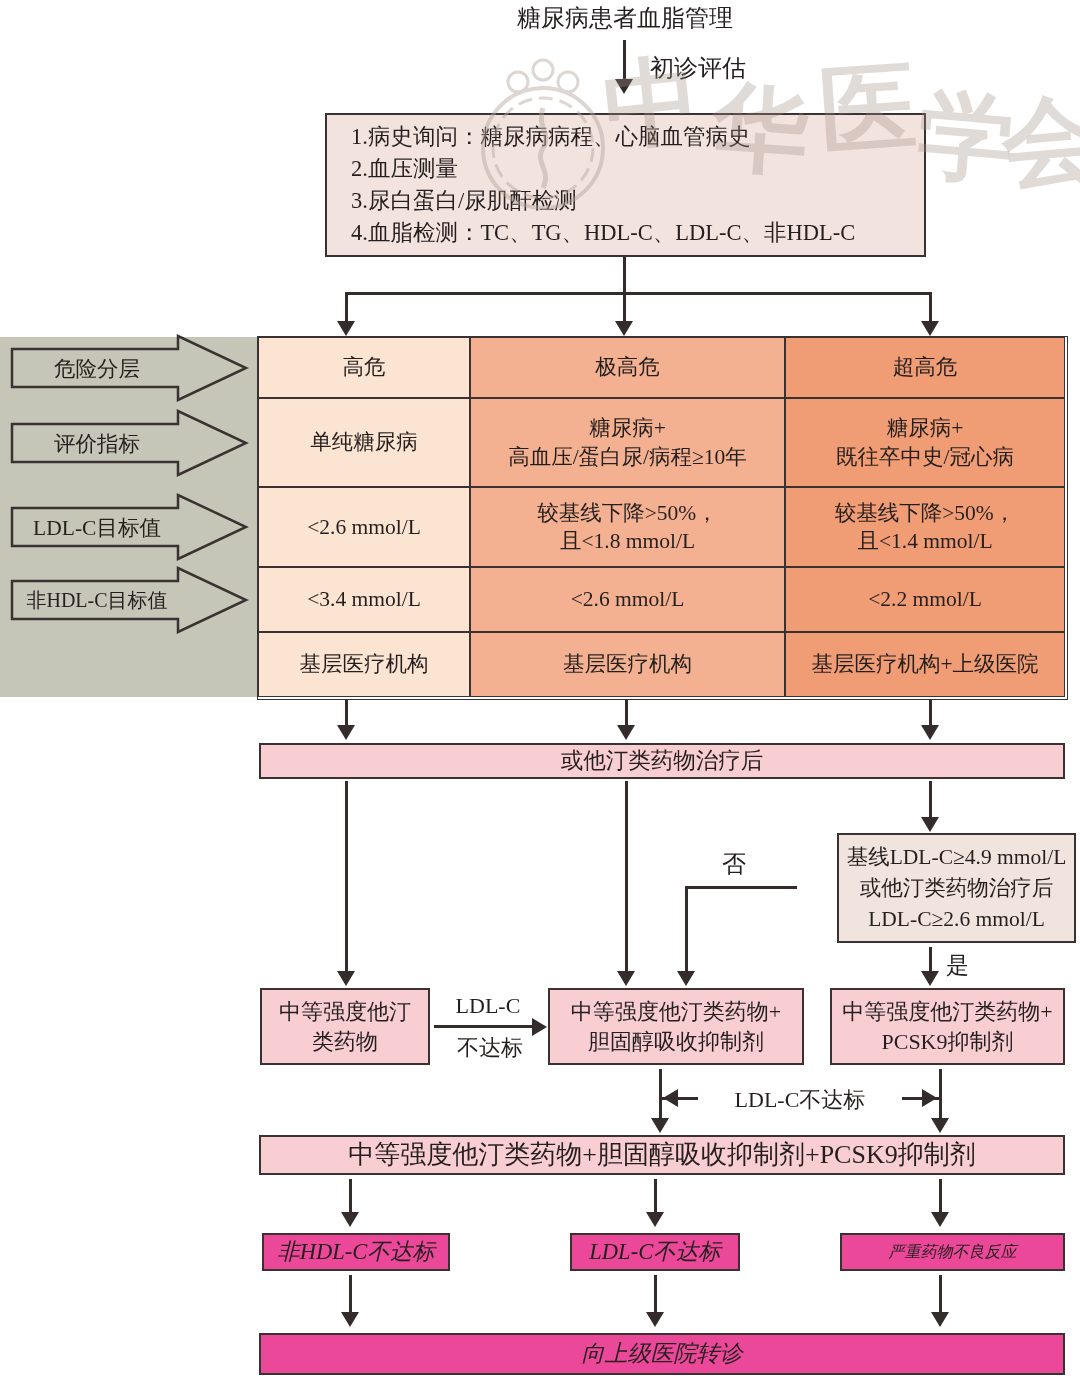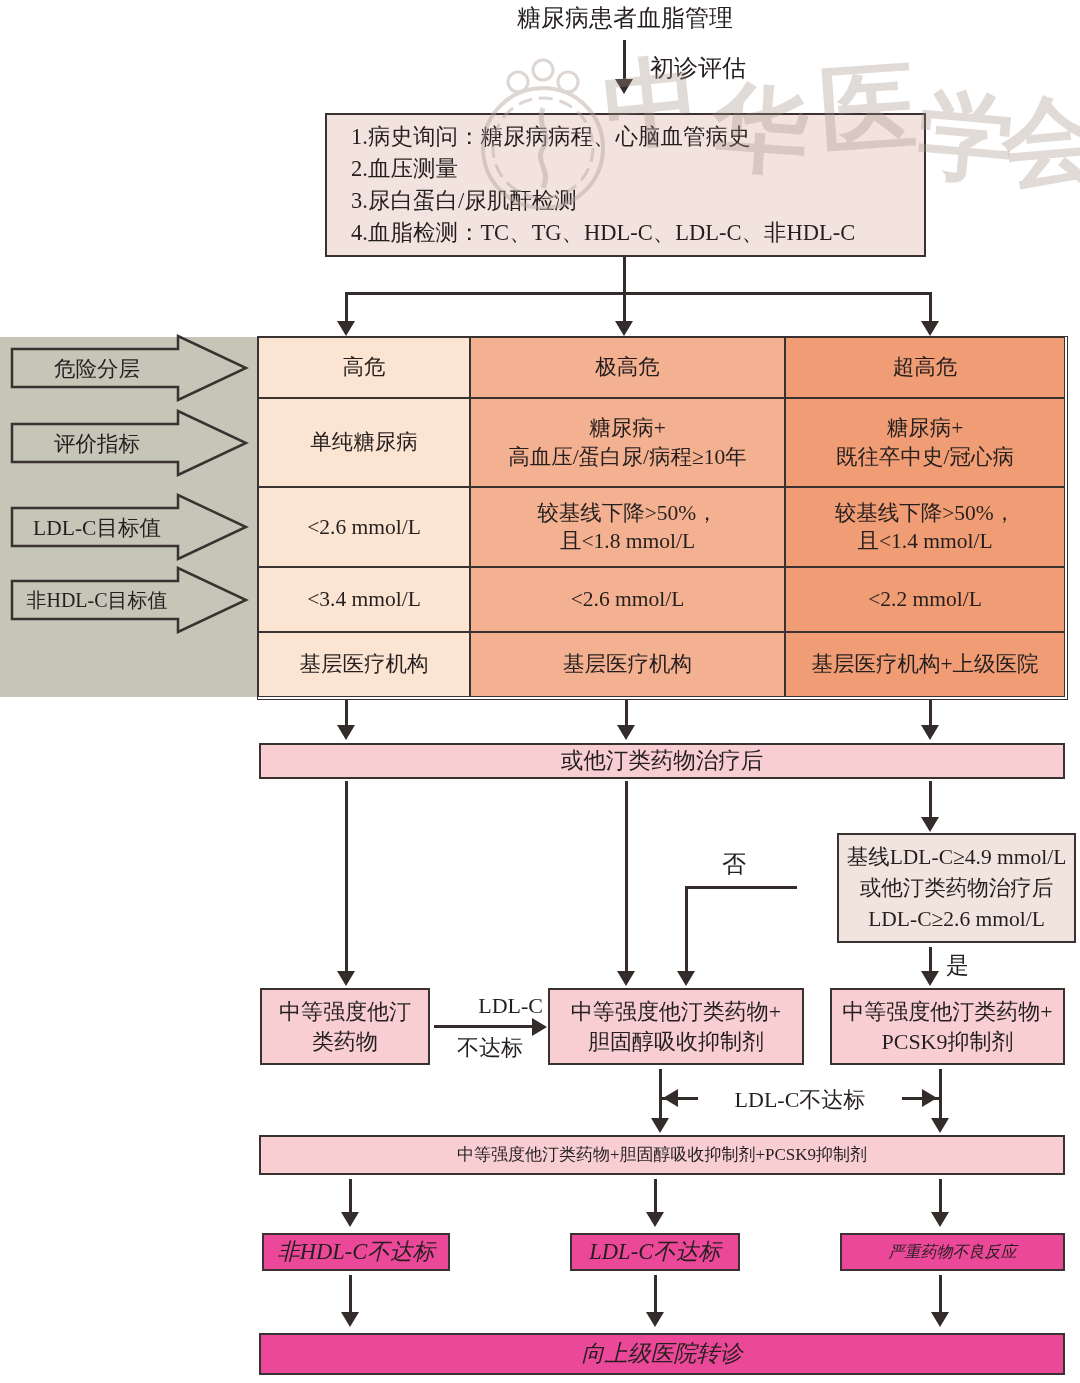--- a/index.html
+++ b/index.html
@@ -205,33 +205,33 @@
     <div>中等强度他汀类药物+</div>
       <div>胆固醇吸收抑制剂</div>
   </div>
   <div class="box pink" style="left:830px;top:988px;width:235px;height:77px;font-size:22px;">
     <div>中等强度他汀类药物+</div>
       <div>PCSK9抑制剂</div>
   </div>
 
   <div class="hl" style="left:434px;top:1025px;width:98px"></div>
   <div class="ar" style="left:532px;top:1018px"></div>
-  <div class="lbl" style="left:433px;top:993px;width:110px;text-align:right;font-size:22px;">LDL-C</div>
+  <div class="lbl" style="left:433px;top:993px;width:110px;text-align:center;font-size:22px;">LDL-C</div>
   <div class="lbl" style="left:433px;top:1033px;width:114px;text-align:center;font-size:22px;">不达标</div>
 
   <div class="vl" style="left:659px;top:1069px;height:50px"></div>
   <div class="vl" style="left:939px;top:1069px;height:50px"></div>
   <div class="hl" style="left:661px;top:1097px;width:279px"></div>
   <div class="al" style="left:663px;top:1089px"></div>
   <div class="ar" style="left:922px;top:1089px"></div>
   <div class="lbl" style="left:698px;top:1085px;width:204px;text-align:center;font-size:22px;background:#fff;z-index:2;">LDL-C不达标</div>
   <div class="ad" style="left:651px;top:1118px"></div>
   <div class="ad" style="left:931px;top:1118px"></div>
 
-  <div class="box pink" style="left:259px;top:1135px;width:806px;height:40px;font-size:17px;">
+  <div class="box pink" style="left:259px;top:1135px;width:806px;height:40px;font-size:26px;">
     <div>中等强度他汀类药物+胆固醇吸收抑制剂+PCSK9抑制剂</div>
   </div>
 
   <div class="vl" style="left:349px;top:1179px;height:34px"></div>
   <div class="vl" style="left:654px;top:1179px;height:34px"></div>
   <div class="vl" style="left:939px;top:1179px;height:34px"></div>
   <div class="ad" style="left:341px;top:1212px"></div>
   <div class="ad" style="left:646px;top:1212px"></div>
   <div class="ad" style="left:931px;top:1212px"></div>
 

